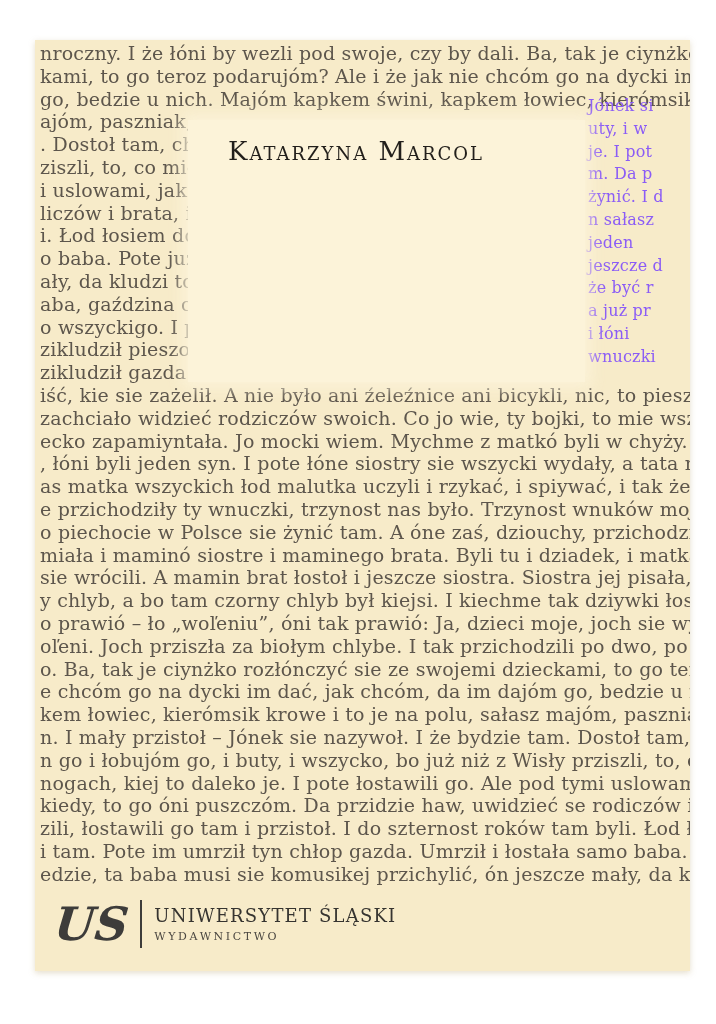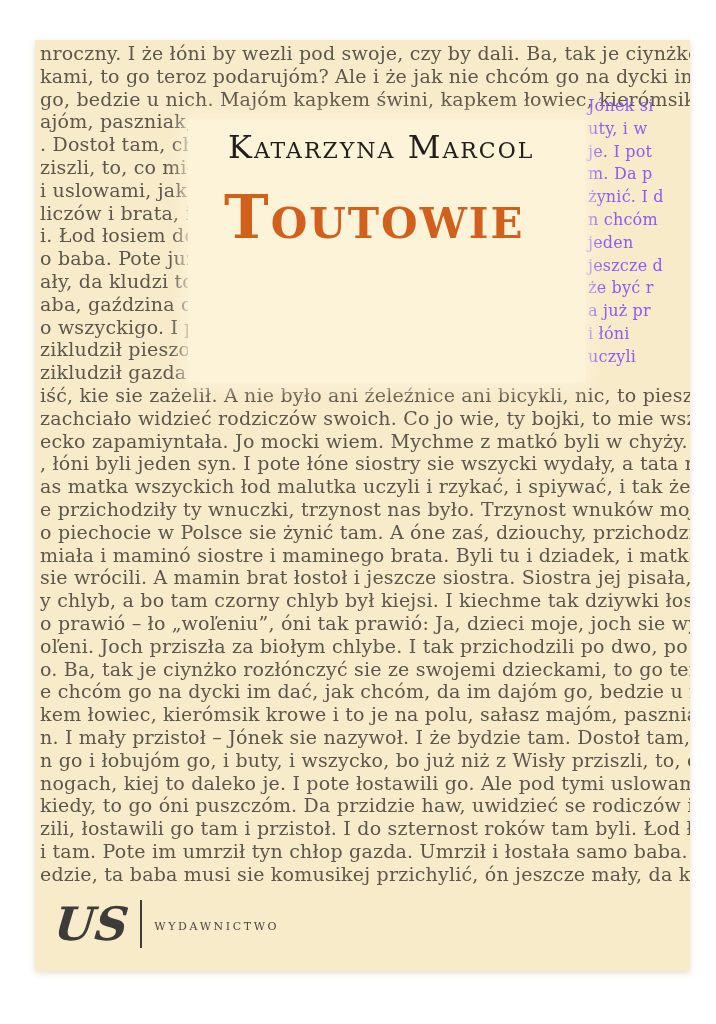--- a/index.html
+++ b/index.html
@@ -22,22 +22,22 @@
     position:absolute;left:553px;top:55px;
     font-size:16px;line-height:22.8px;letter-spacing:0.2px;
     color:#8b5cf6;white-space:nowrap;
   }
   .panel{
     position:absolute;left:153px;top:80px;width:397px;height:262px;
     background:#fcf3d9;
     box-shadow:0 0 14px 6px rgba(252,243,217,0.9);
   }
   .author{
-    position:absolute;left:40px;top:8px;
-    font-variant:small-caps;font-size:32px;letter-spacing:2px;
+    position:absolute;left:40px;top:16px;
+    font-variant:small-caps;font-size:26px;letter-spacing:2px;
     color:#221f1b;white-space:nowrap;
   }
   .title{
     position:absolute;left:36px;top:62px;
     font-variant:small-caps;font-weight:bold;font-size:60px;
     letter-spacing:2px;color:#d2601d;white-space:nowrap;
   }
   .subtitle{
     position:absolute;left:40px;top:170px;
     font-size:24px;line-height:33px;color:#2d2a24;
@@ -112,35 +112,35 @@
         <div class="bg-line">edzie, ta baba musi sie komusikej przichylić, ón jeszcze mały, da kludzi</div>
       </div>
   </div>
 
   <div class="right-frags">
       <div class="bg-line">Jónek si</div>
       <div class="bg-line">uty, i w</div>
       <div class="bg-line">je. I pot</div>
       <div class="bg-line">m. Da p</div>
       <div class="bg-line">żynić. I d</div>
-      <div class="bg-line">n chcóm</div>
+      <div class="bg-line">n sałasz</div>
       <div class="bg-line">jeden</div>
       <div class="bg-line">jeszcze d</div>
       <div class="bg-line">że być r</div>
       <div class="bg-line">a już pr</div>
       <div class="bg-line">i łóni</div>
-      <div class="bg-line">uczyli</div>
+      <div class="bg-line">wnuczki</div>
     </div>
 
   <div class="panel">
     <div class="author">Katarzyna Marcol</div>
-    <div class="title">Toutowie</div>
   </div>
 
   <div class="publisher">
     <div class="logo-mark">US</div>
     <div class="logo-divider"></div>
     <div class="publisher-text">
+      <div class="publisher-name">UNIWERSYTET ŚLĄSKI</div>
       <div class="publisher-division">WYDAWNICTWO</div>
     </div>
   </div>
 
 </div>
 
 </body></html>

